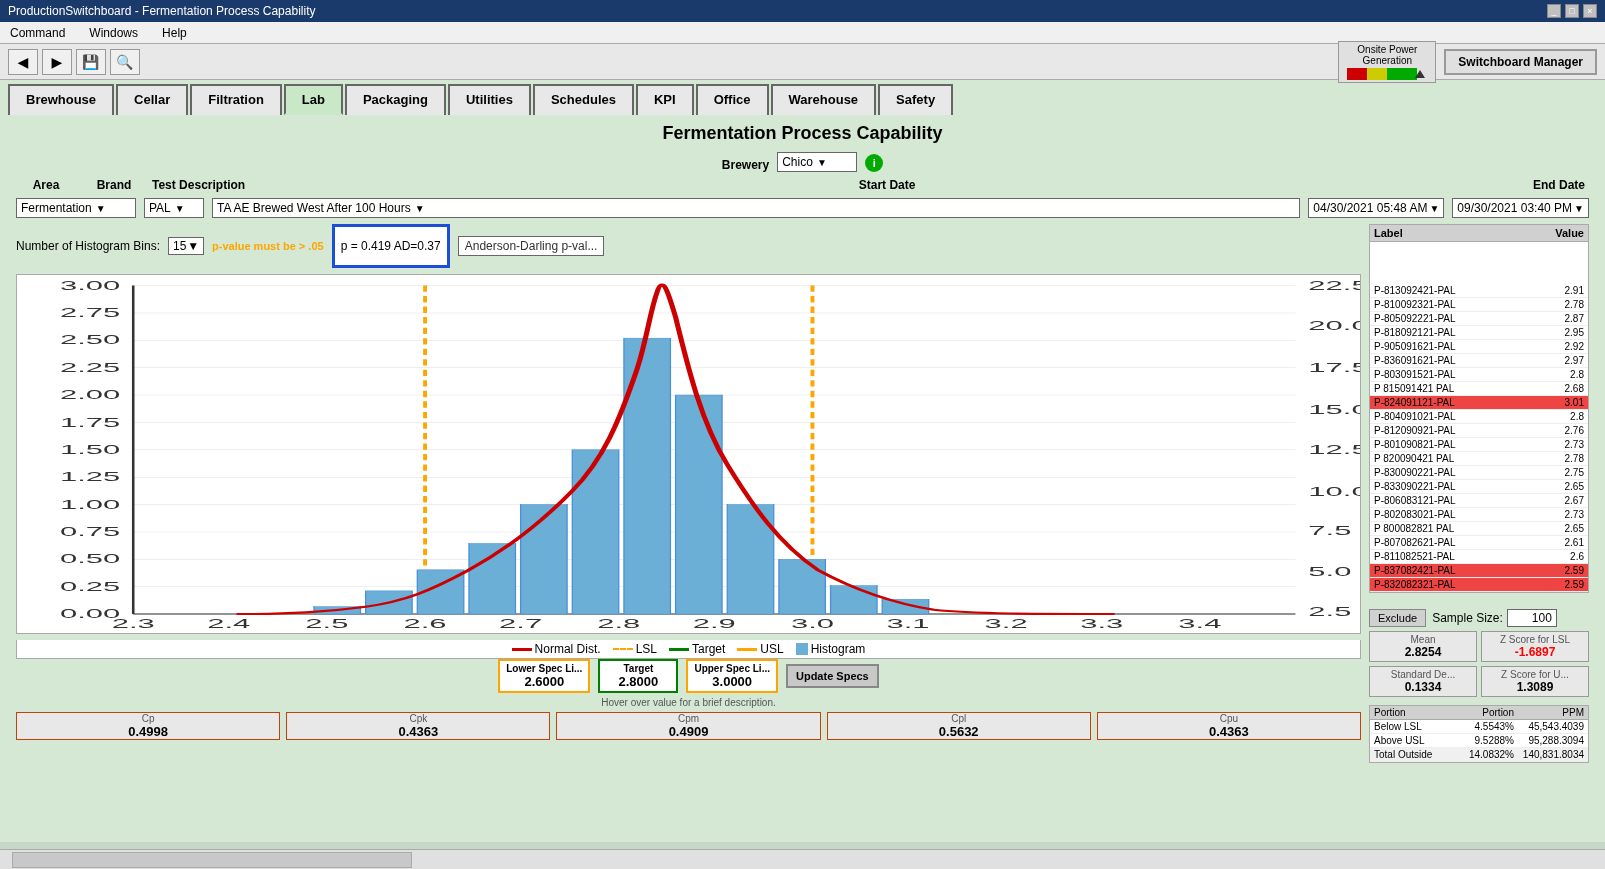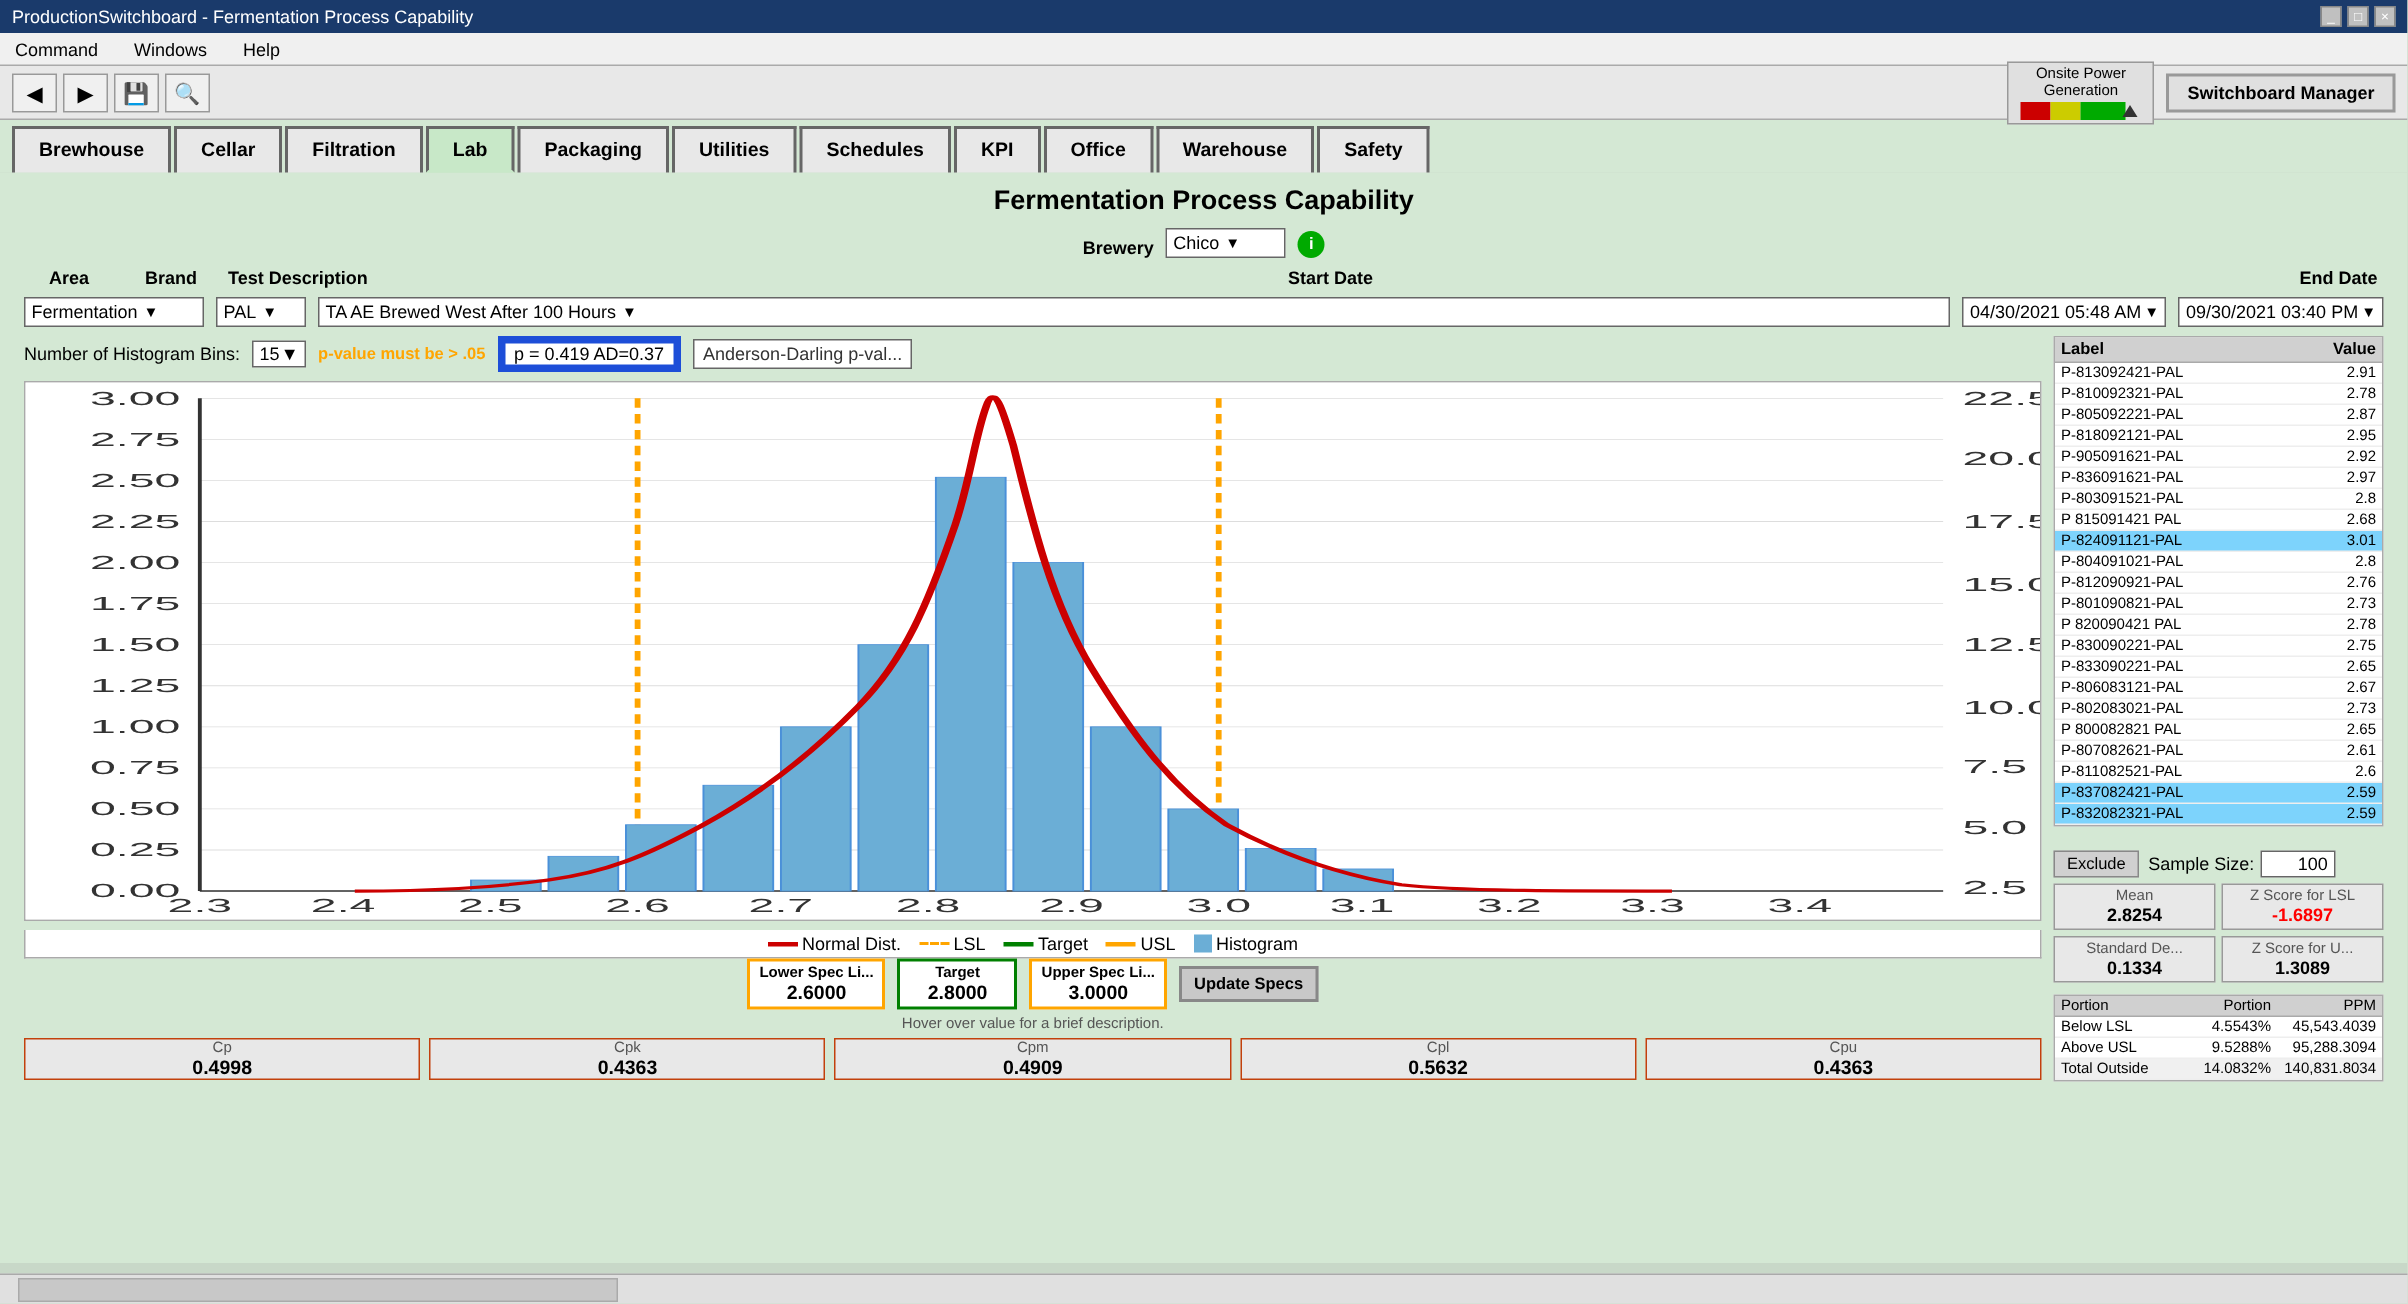--- a/index.html
+++ b/index.html
@@ -192,22 +192,22 @@
     .anderson-box {
       background: white;
       border: 1px solid #666;
       padding: 2px 6px;
       font-size: 11px;
       color: #333;
     }
     .pvalue-note { color: orange; font-weight: bold; font-size: 11px; }
     .pvalue-result {
       background: white;
-      border: 5px solid #1d4ed8;
-      padding: 0 6px;
+      border: 3px solid #1d4ed8;
+      padding: 12px 6px;
       font-size: 11px;
     }
     .bins-select {
       border: 1px solid #666;
       background: white;
       padding: 1px 4px;
       width: 36px;
       display: flex;
       align-items: center;
       justify-content: space-between;
@@ -302,27 +302,28 @@
       display: flex;
       background: #d0d0d0;
       border-bottom: 1px solid #aaa;
       padding: 2px 4px;
     }
     .dt-col-label { flex: 2; font-weight: bold; font-size: 11px; }
     .dt-col-value { flex: 1; font-weight: bold; font-size: 11px; text-align: right; }
     .data-table-body {
       height: 308px;
       overflow-y: scroll;
+      margin-top: 42px;
     }
     .dt-row {
       display: flex;
       padding: 1px 4px;
       border-bottom: 1px solid #eee;
     }
-    .dt-row.highlight { background: #7dd3fc; }
+    .dt-row.highlight { background: #ef4444; }
     .dt-cell-label { flex: 2; font-size: 10px; }
     .dt-cell-value { flex: 1; font-size: 10px; text-align: right; }
 
     
     .stats-grid {
       display: grid;
       grid-template-columns: 1fr 1fr;
       gap: 4px;
     }
     .stat-box {

